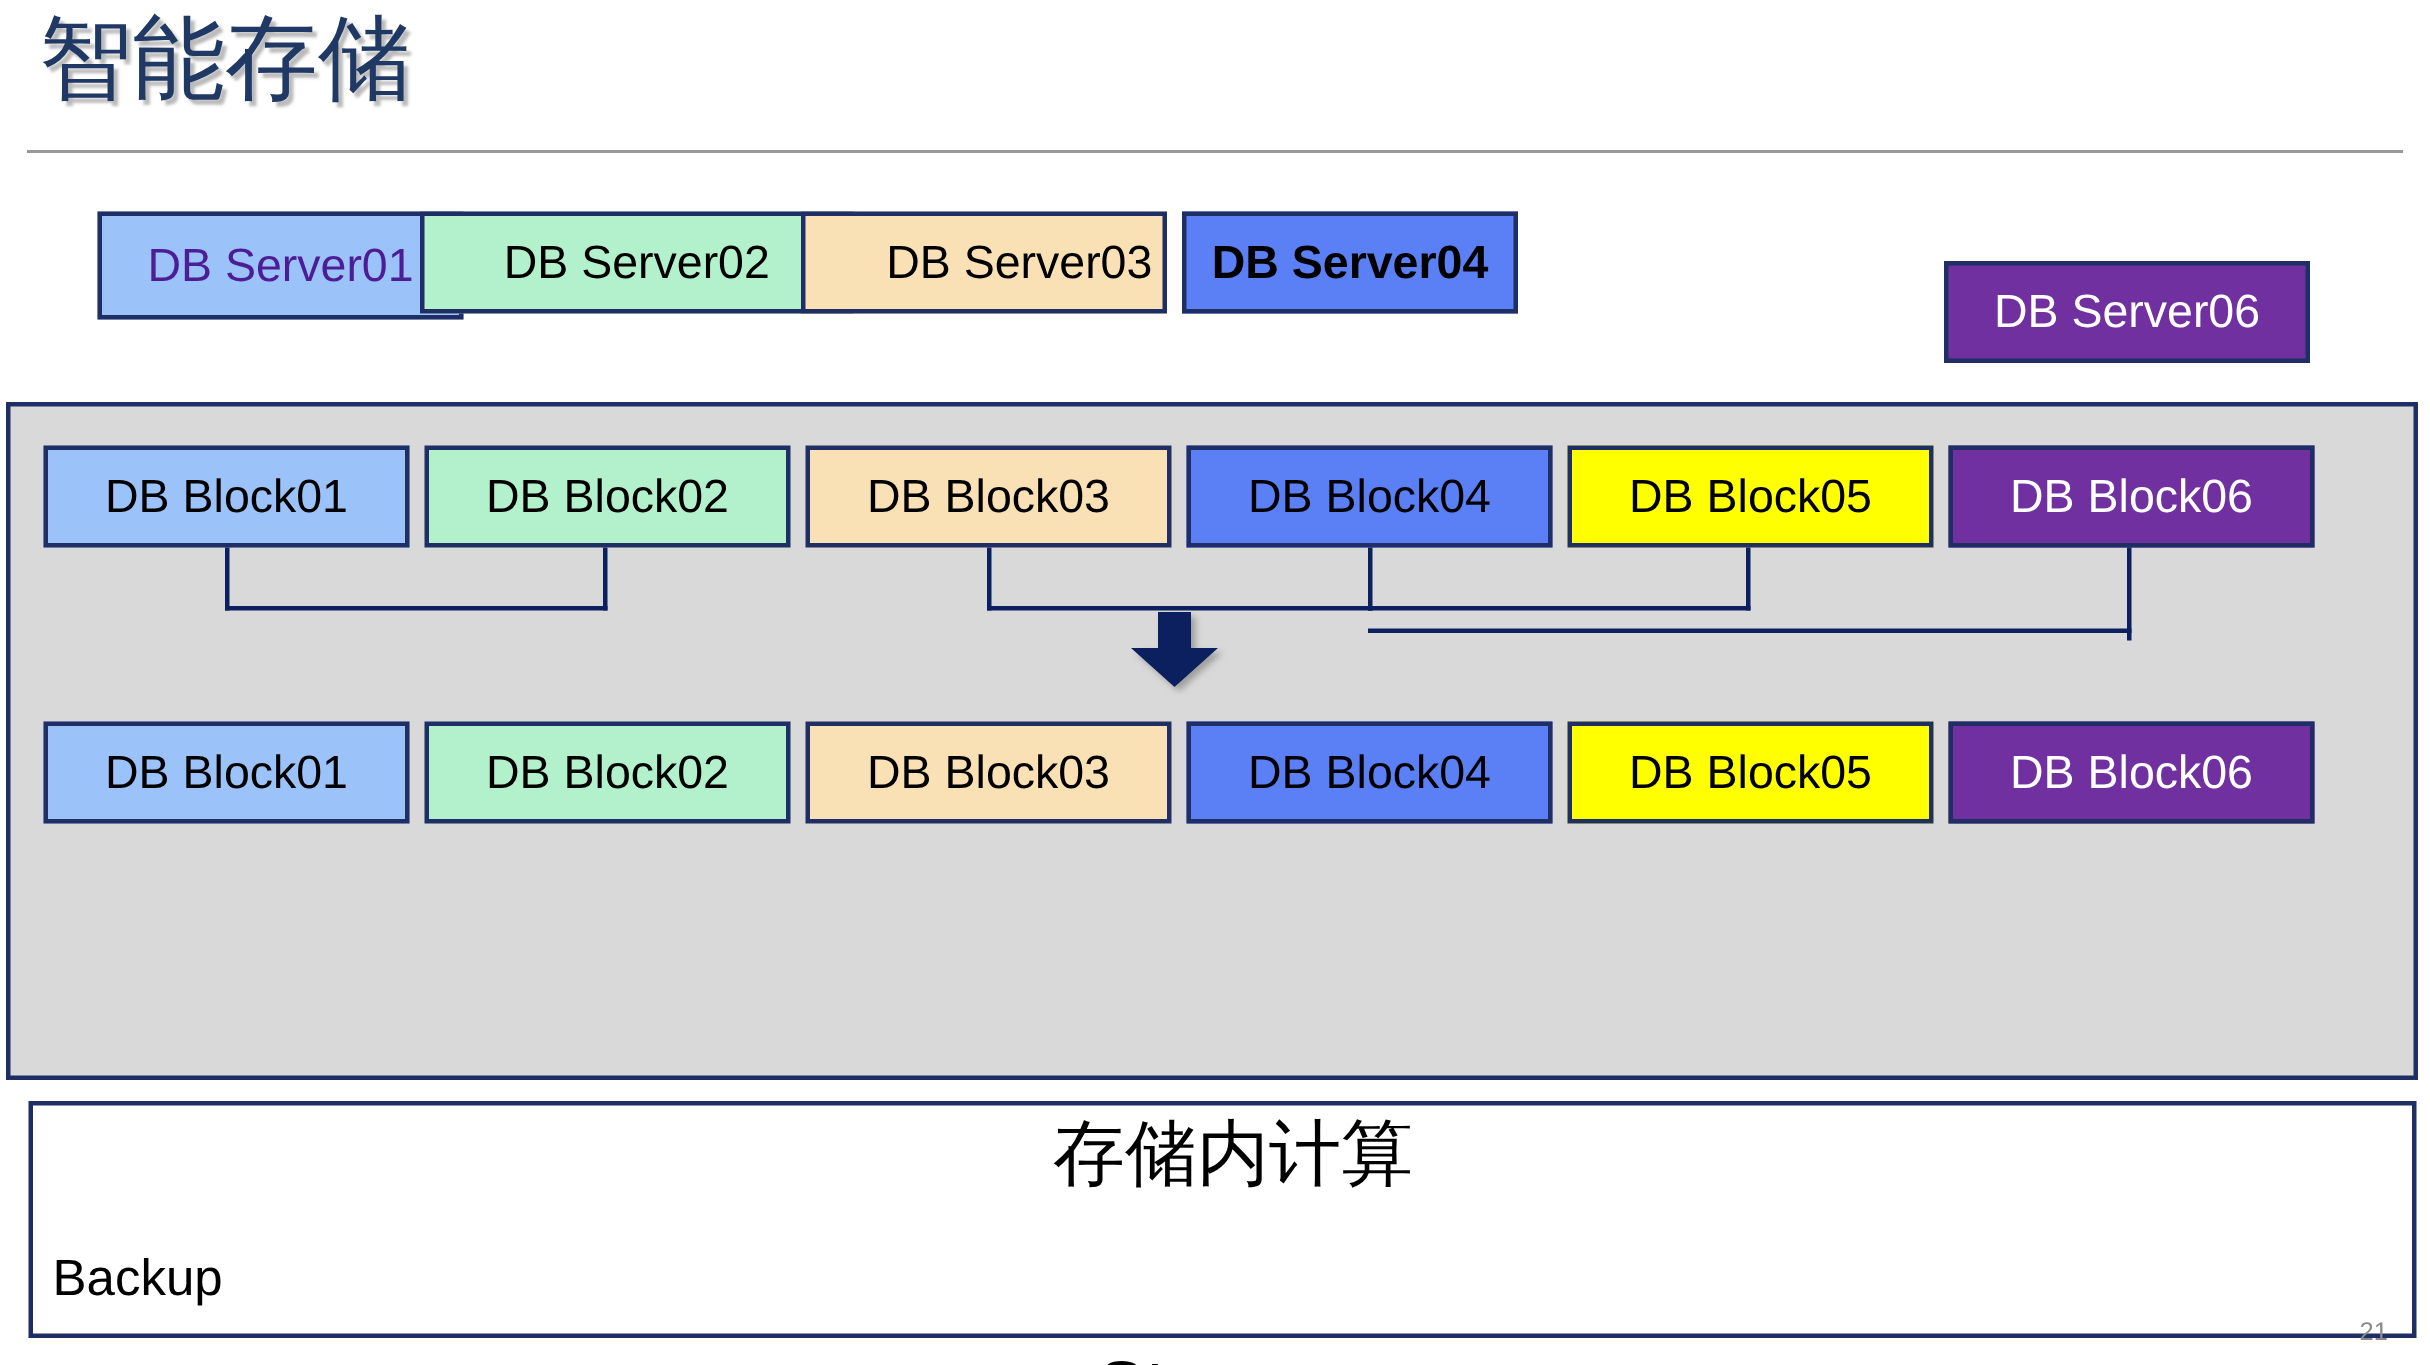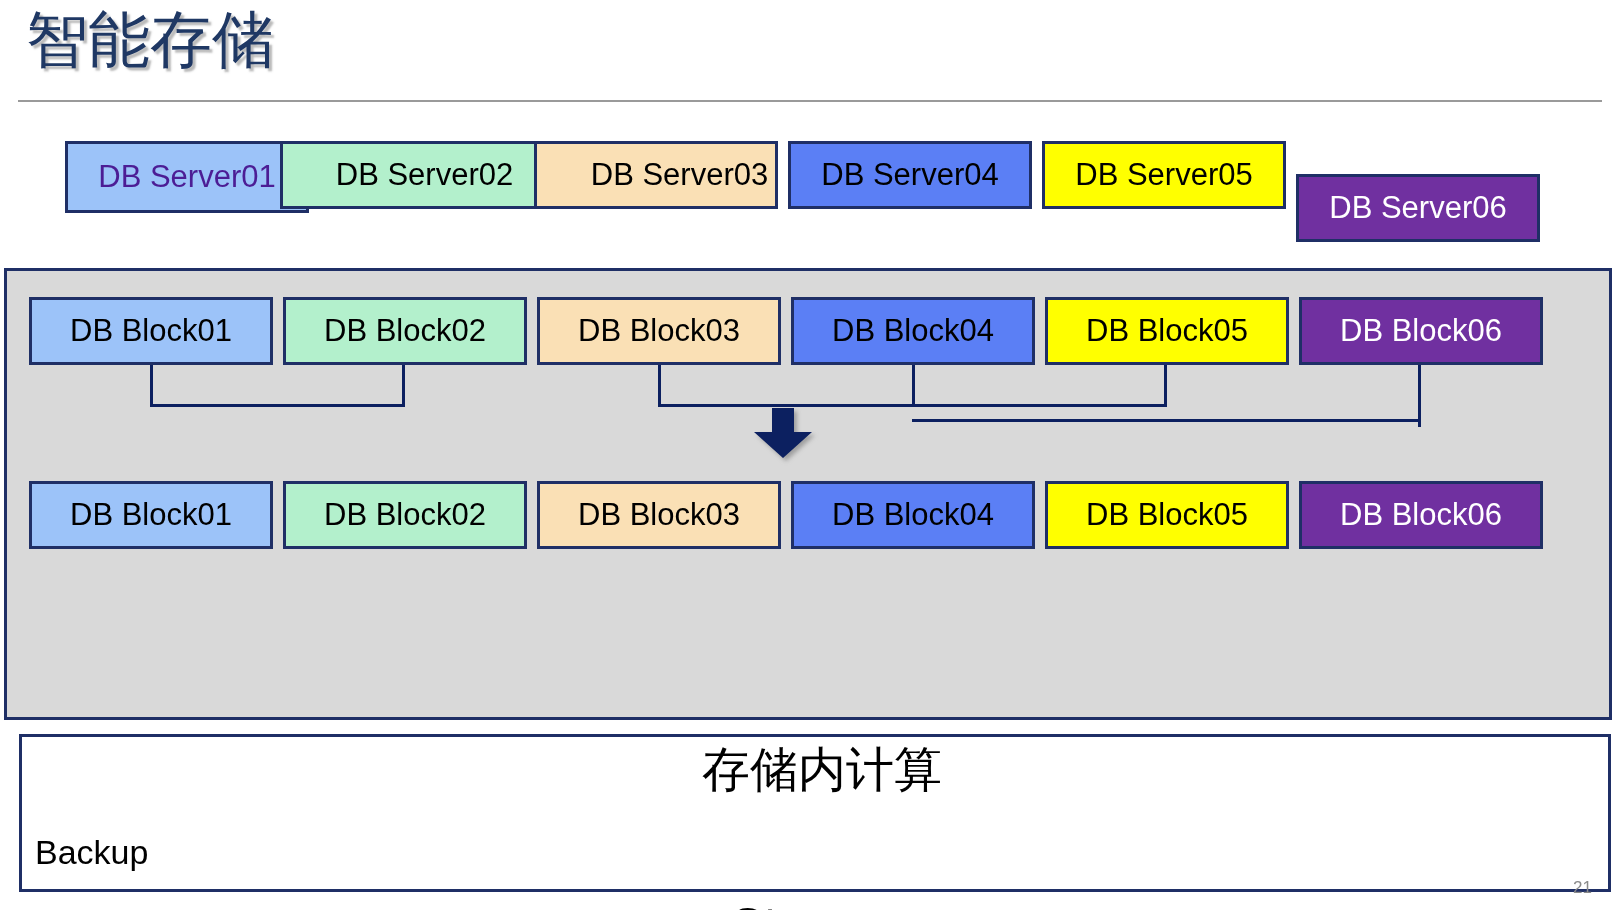--- a/index.html
+++ b/index.html
@@ -148,25 +148,22 @@
 <div id="server-row">
     <div class="node" style="left: 26px; top: 141px; width: 244px; height: 72px; background: rgb(156, 195, 249); color: #4c1d95; margin-left: 39px;">
       <span>DB Server01</span>
     </div>
     <div class="node" style="left: 280px; top: 141px; width: 289px; height: 68px; background: rgb(179, 240, 204); color: rgb(0, 0, 0);">
       <span>DB Server02</span>
     </div>
     <div class="node" style="left: 534px; top: 141px; width: 244px; height: 68px; background: rgb(250, 224, 181); color: rgb(0, 0, 0); padding-left: 47px;">
       <span>DB Server03</span>
     </div>
-    <div class="node" style="left: 788px; top: 141px; width: 244px; height: 68px; background: rgb(91, 127, 245); color: rgb(0, 0, 0);">
+    <div class="node" style="left: 788px; top: 141px; width: 224px; height: 68px; background: rgb(91, 127, 245); color: rgb(0, 0, 0); font-weight: bold;">
       <span>DB Server04</span>
-    </div>
-    <div class="node" style="left: 1042px; top: 141px; width: 244px; height: 68px; background: rgb(255, 255, 0); color: rgb(0, 0, 0);">
-      <span>DB Server05</span>
     </div>
     <div class="node on-dark" style="left: 1296px; top: 141px; width: 244px; height: 68px; background: rgb(112, 48, 160); color: rgb(255, 255, 255); margin-top: 33px;">
       <span>DB Server06</span>
     </div>
   </div>
 
 <div id="storage-container">
 
   <div id="backup-container">
     <div id="backup-label">Backup</div>

